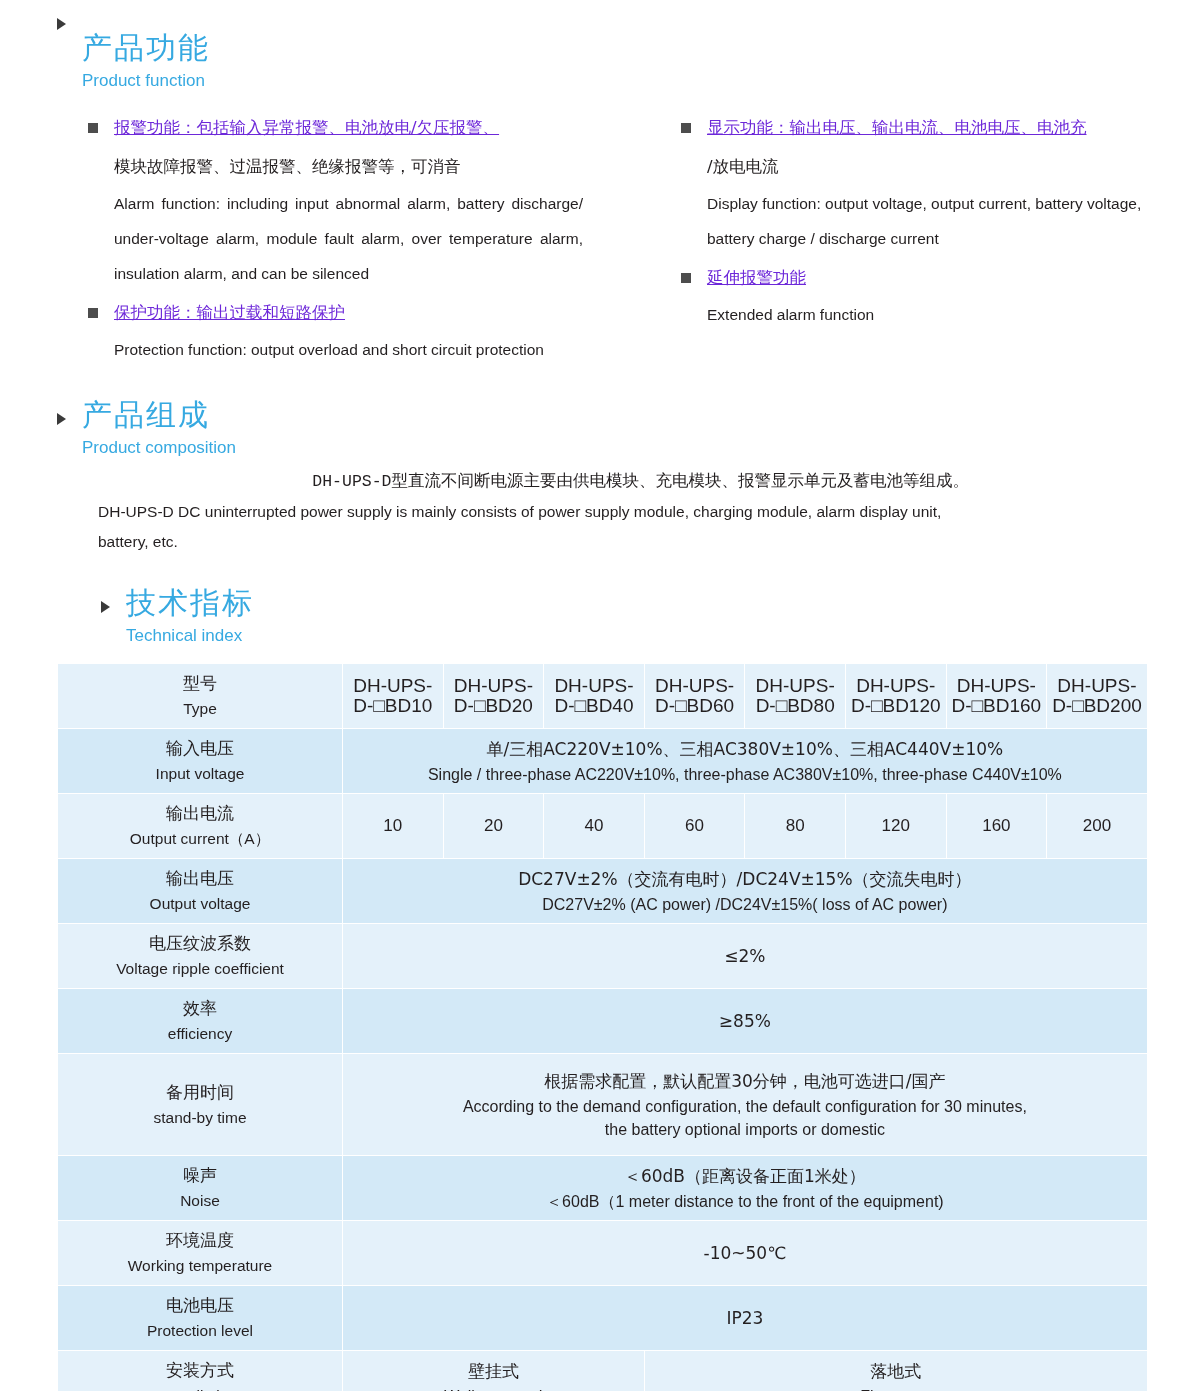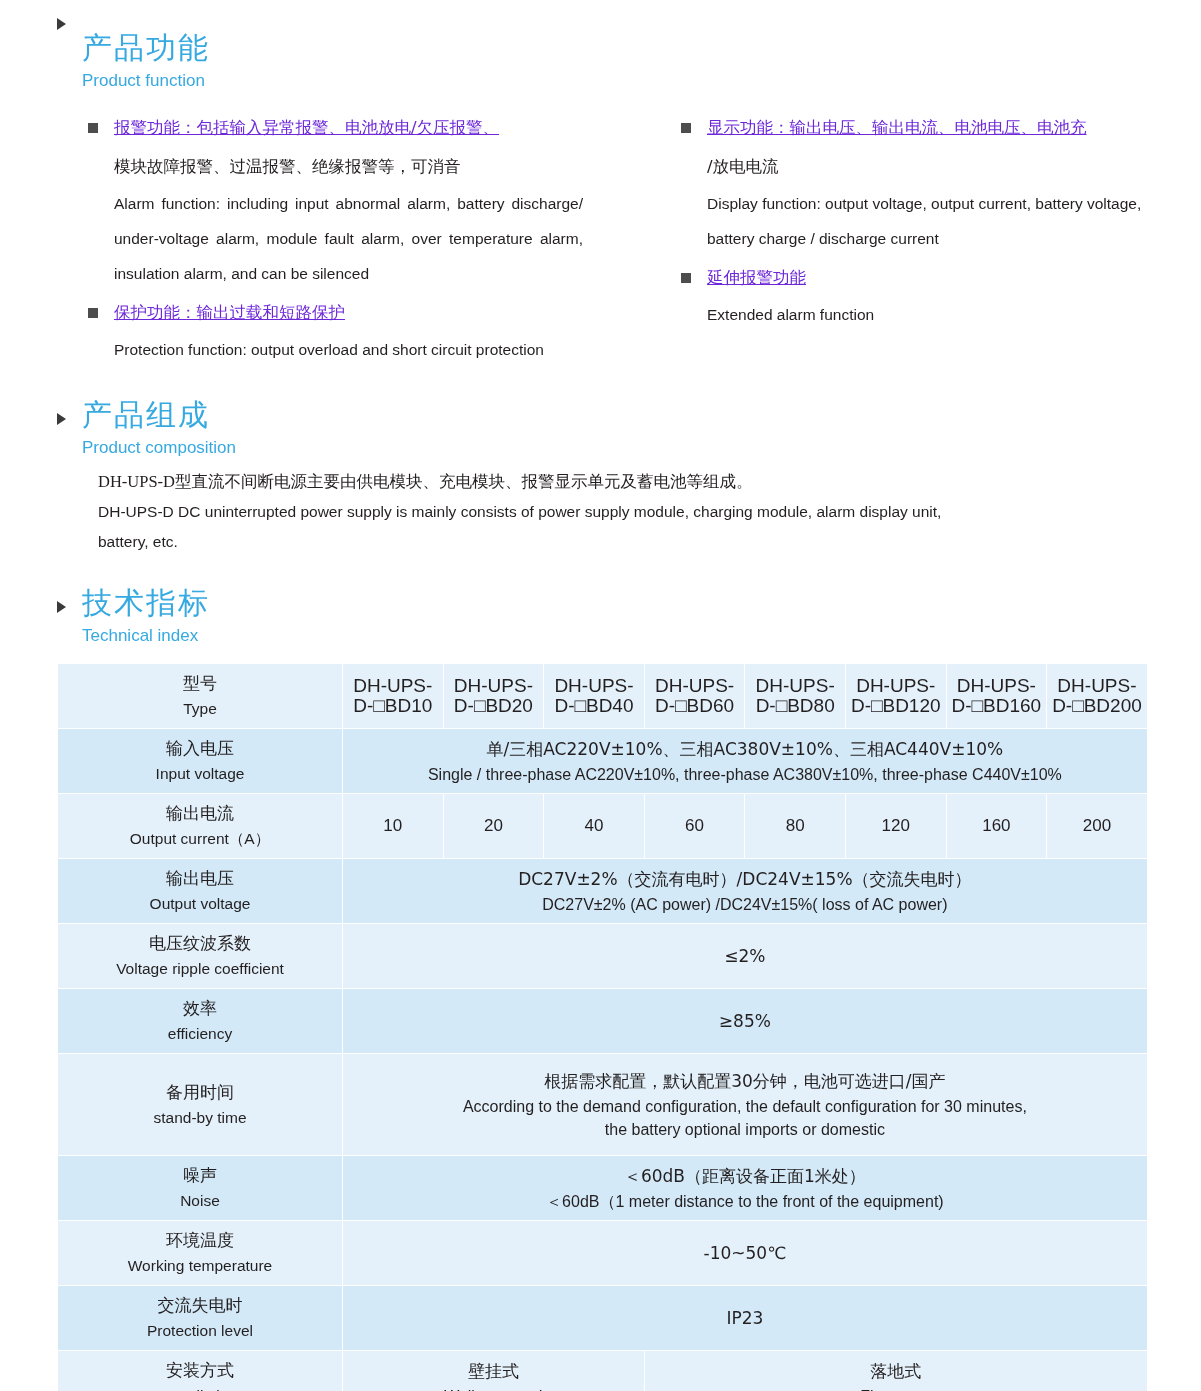--- a/index.html
+++ b/index.html
@@ -104,25 +104,26 @@
     text-justify: inter-word;
   }
   .en-text.nojust { text-align: left; }
 
   
   .comp-body {
     margin-left: 88px;
     padding-top: 6px;
   }
   .comp-cn {
-    font-family: Liberation Serif, serif;
+    font-family: Liberation Mono, monospace;
     font-size: 16.5px;
     line-height: 30px;
     color: #231f20;
     padding-left: 10px;
+    text-align: right;
   }
   .comp-en {
     font-size: 15.5px;
     line-height: 30px;
     color: #231f20;
     padding-left: 10px;
   }
 
   
   .table-wrap {
@@ -243,21 +244,21 @@
     <span class="tri"></span>
     <div class="sec-cn">产品组成</div>
     <div class="sec-en">Product composition</div>
   </div>
 
   <div class="comp-body">
     <div class="comp-cn">DH-UPS-D型直流不间断电源主要由供电模块、充电模块、报警显示单元及蓄电池等组成。</div>
     <div class="comp-en">DH-UPS-D DC uninterrupted power supply is mainly consists of power supply module, charging module, alarm display unit, battery, etc.</div>
   </div>
 
-  <div class="section-head" style="margin-top:26px;">
+  <div class="section-head" style="margin-top:26px;margin-left:44px;">
     <span class="tri"></span>
     <div class="sec-cn">技术指标</div>
     <div class="sec-en">Technical index</div>
   </div>
 
   <div class="table-wrap">
     <table class="spec">
       <colgroup>
         <col style="width:285px">
         <col style="width:100.6px">
@@ -403,21 +404,21 @@
           <span class="t-cn">环境温度</span>
           <span class="t-en">Working temperature</span>
         </td>
         <td colspan="8" style="padding:16px 4px;">
           <span class="val-single">-10~50℃</span>
         </td>
       </tr>
 
       <tr class="alt">
         <td class="label">
-          <span class="t-cn">交流失电时</span>
+          <span class="t-cn">电池电压</span>
           <span class="t-en">Protection level</span>
         </td>
         <td colspan="8" style="padding:16px 4px;">
           <span class="val-single">IP23</span>
         </td>
       </tr>
 
       <tr>
         <td class="label">
           <span class="t-cn">安装方式</span>

